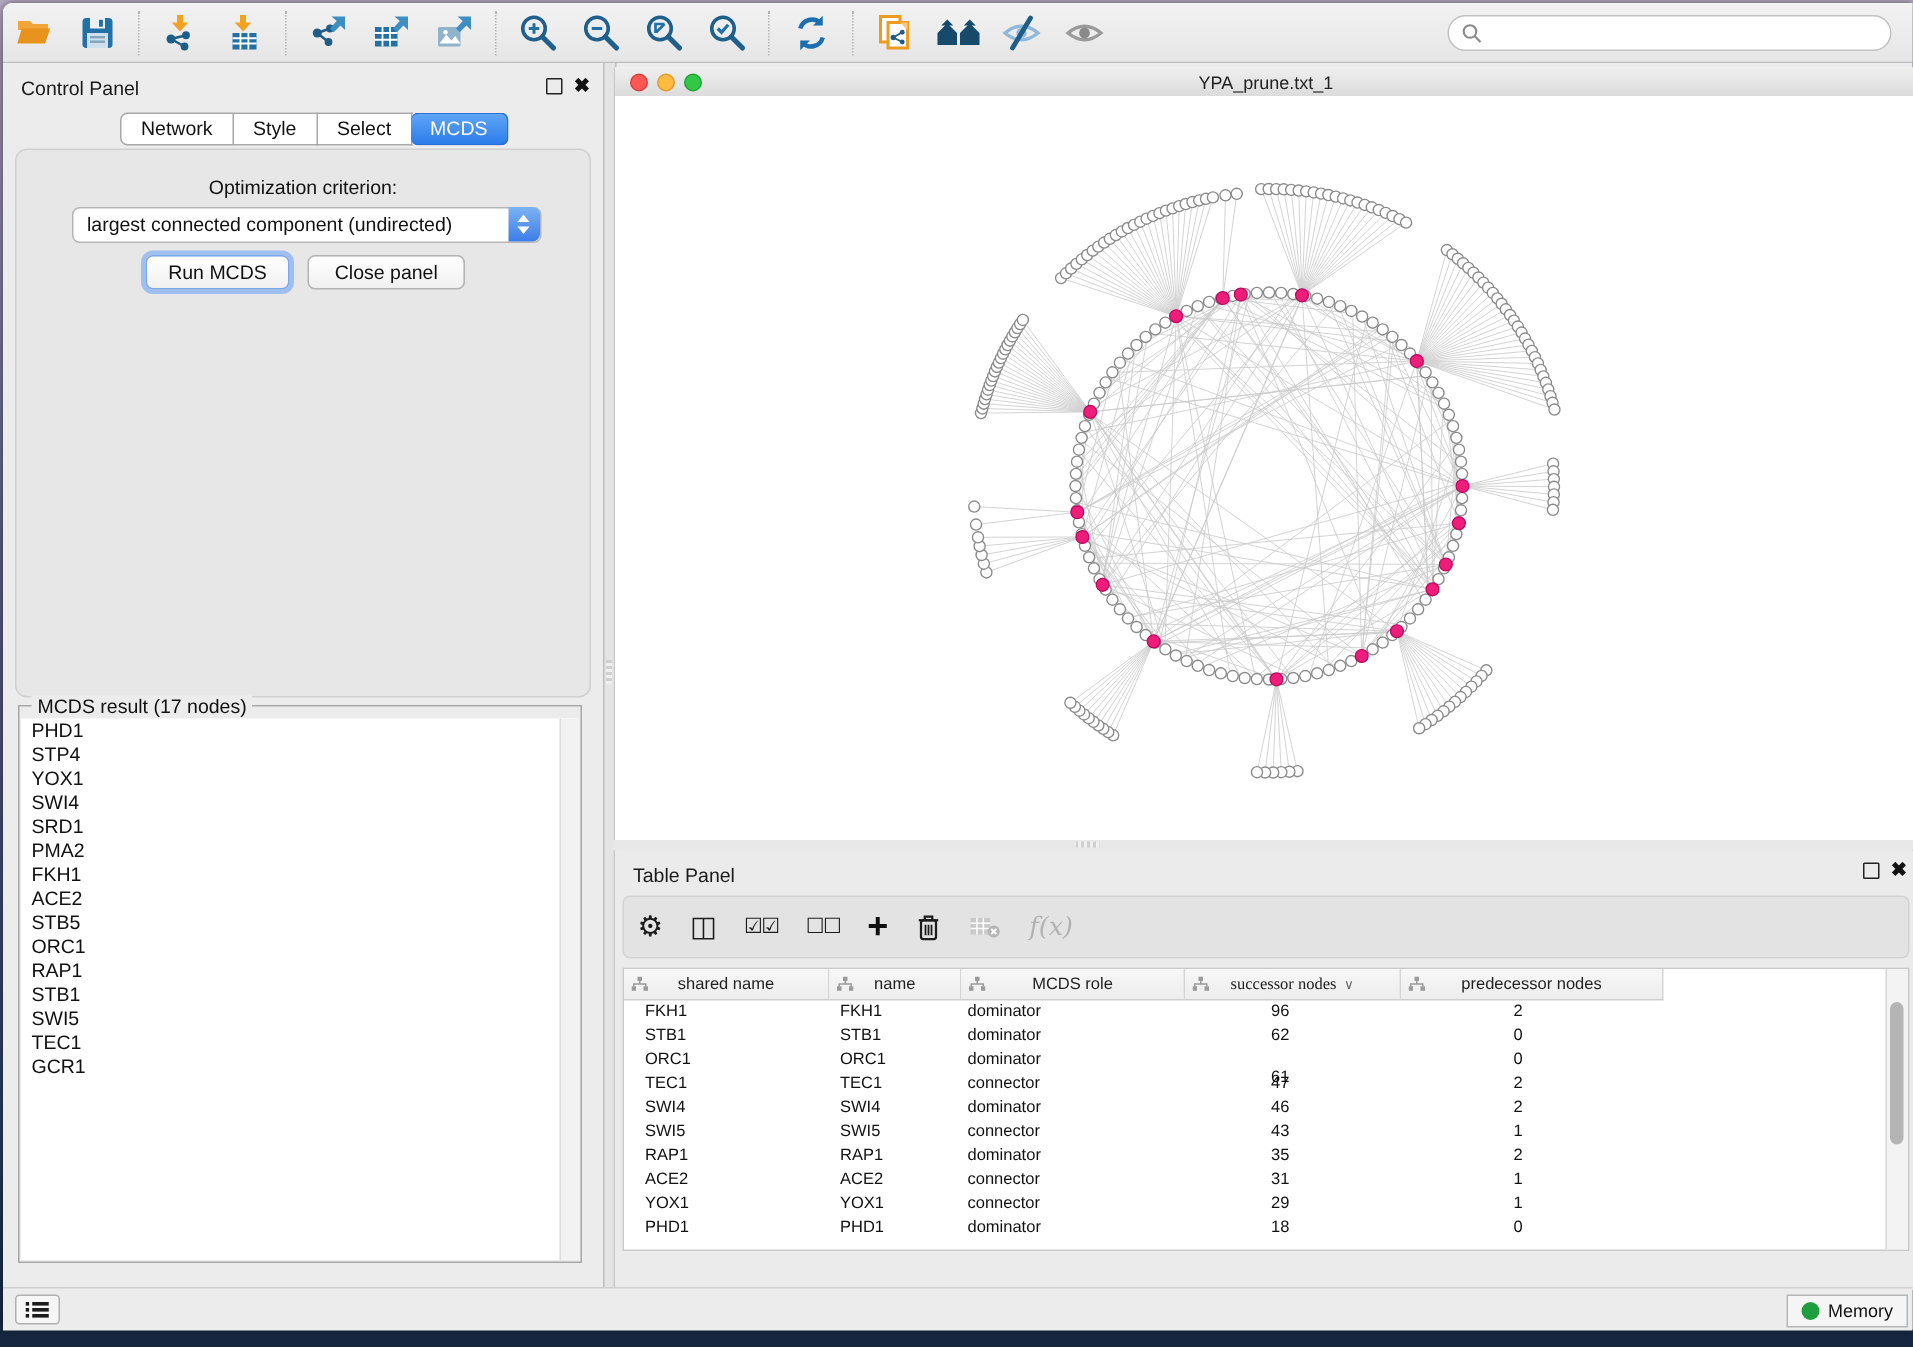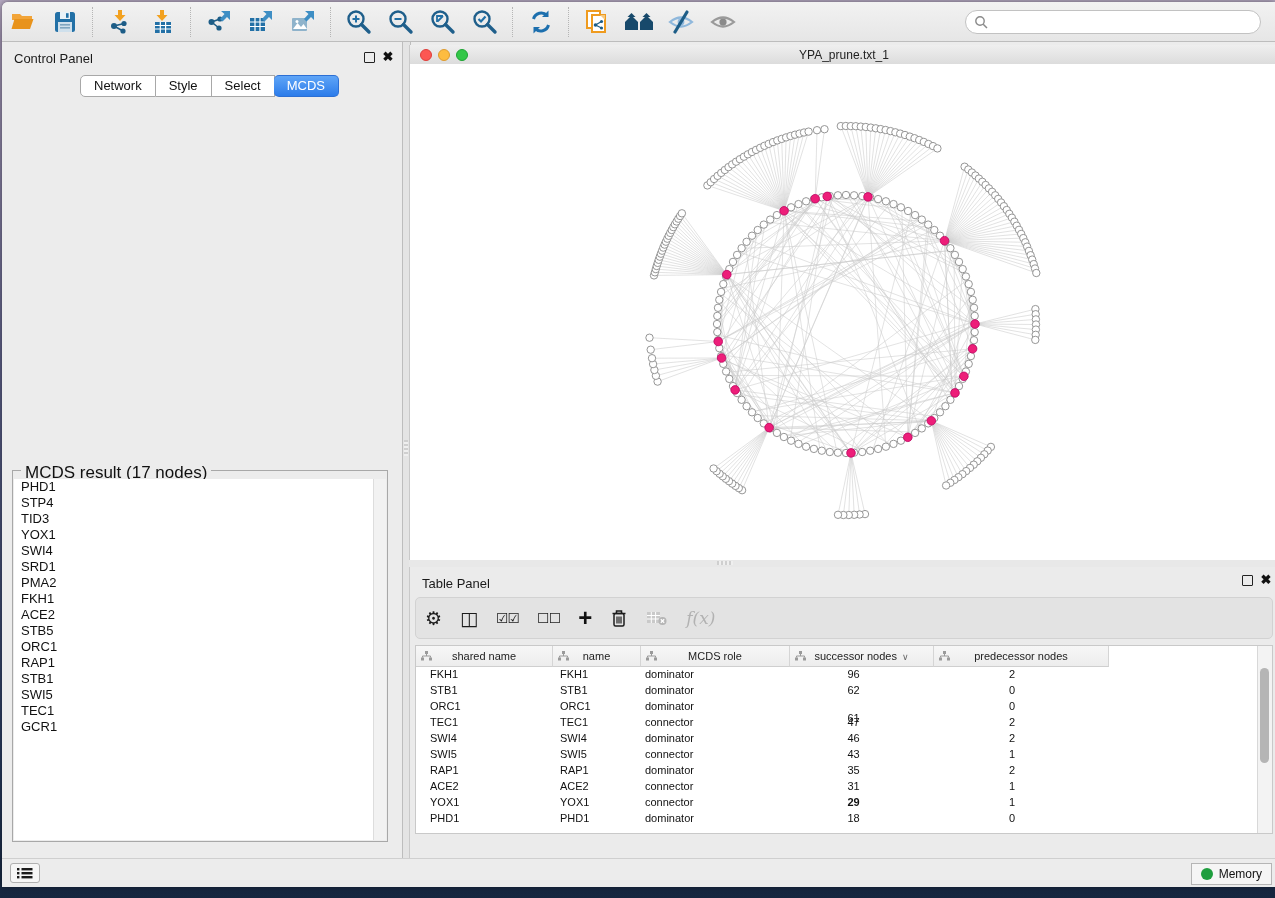--- a/index.html
+++ b/index.html
@@ -35,21 +35,21 @@
   .combo{position:absolute;left:37px;top:38px;width:311px;height:22px;background:#fff;border:1px solid #b5b5b5;border-radius:5px;}
   .combo .val{position:absolute;left:9px;top:3px;font-size:13px;color:#111;white-space:nowrap;}
   .combo .step{position:absolute;right:0;top:-1px;width:21px;height:23px;background:linear-gradient(#7cb3f4,#3d7de8);border-radius:0 5px 5px 0;}
   .combo .step i{position:absolute;left:6px;width:0;height:0;border-left:4.5px solid transparent;border-right:4.5px solid transparent;}
   .combo .step i.up{top:5px;border-bottom:5px solid #fff;}
   .combo .step i.dn{bottom:5px;border-top:5px solid #fff;}
   .cp-btn{position:absolute;top:70px;height:23px;background:linear-gradient(#ffffff,#f0f0f0);border:1px solid #b3b3b3;border-radius:5px;font-size:13px;color:#111;font-family:inherit;}
   .cp-btn.run{left:86px;width:96px;box-shadow:0 0 0 3px rgba(110,165,245,.6);border-color:#7aa7e8;}
   .cp-btn.closep{left:194px;width:105px;}
   .result-box{position:absolute;left:10px;top:428px;width:374px;height:370px;border:1px solid #a8a8a8;}
-  .result-legend{position:absolute;left:8px;top:-8px;background:#ececec;padding:0 4px;font-size:17px;color:#111;}
+  .result-legend{position:absolute;left:8px;top:-8px;background:#ececec;padding:0 4px;font-size:13px;color:#111;}
   .result-list{position:absolute;left:1px;top:8px;right:1px;bottom:1px;background:#fff;overflow:hidden;}
   .result-track{position:absolute;right:0;top:0;width:12px;height:100%;background:#f2f2f2;border-left:1px solid #ddd;}
   .mcds-item{height:16px;line-height:16px;font-size:13px;color:#111;padding-left:7px;}
 
   
   .v-splitter{position:absolute;left:400px;top:40px;width:7px;height:816px;background:#e4e4e4;border-left:1px solid #bdbdbd;border-right:1px solid #bdbdbd;}
   .v-splitter .grip{position:absolute;left:1px;top:398px;width:4px;height:16px;background:repeating-linear-gradient(#cfcfcf 0 2px,#efefef 2px 4px);}
   .h-splitter{position:absolute;left:407px;top:558px;width:868px;height:7px;background:#e8e8e8;}
   .h-splitter .grip-h{position:absolute;left:308px;top:1px;width:16px;height:4px;background:repeating-linear-gradient(90deg,#cfcfcf 0 2px,#efefef 2px 4px);}
 
@@ -241,27 +241,38 @@
       <span class="panel-title">Control Panel</span>
       <button class="float-btn" style="left:362px"></button>
       <button class="close-btn" style="left:379px">✖</button>
     </div>
     <div class="cp-tabs">
           <div class="seg">Network</div>
           <div class="seg">Style</div>
           <div class="seg">Select</div>
           <div class="seg active">MCDS</div>
         </div>
+    <div class="cp-box">
+      <div class="opt-label">Optimization criterion:</div>
+      <div class="combo">
+        <span class="val">largest connected component (undirected)</span>
+        <span class="step">
+              <i class="up"></i>
+              <i class="dn"></i>
+            </span>
+      </div>
+      <button class="cp-btn run">Run MCDS</button>
+      <button class="cp-btn closep">Close panel</button>
+    </div>
     <div class="result-box">
       <span class="result-legend">MCDS result (17 nodes)</span>
       <div class="result-list">
         <div class="result-track"></div>
       <div class="mcds-item">PHD1</div>
             <div class="mcds-item">STP4</div>
-            <div class="mcds-item">TID3</div>
             <div class="mcds-item">YOX1</div>
             <div class="mcds-item">SWI4</div>
             <div class="mcds-item">SRD1</div>
             <div class="mcds-item">PMA2</div>
             <div class="mcds-item">FKH1</div>
             <div class="mcds-item">ACE2</div>
             <div class="mcds-item">STB5</div>
             <div class="mcds-item">ORC1</div>
             <div class="mcds-item">RAP1</div>
             <div class="mcds-item">STB1</div>
@@ -947,21 +958,21 @@
                 <rect x="0" y="6.5" width="3" height="3" fill="#9a9a9a"></rect>
                 <rect x="8" y="6.5" width="3" height="3" fill="#9a9a9a"></rect>
                 <path d="M5.5 3v2M1.5 6.5V5h8v1.5" stroke="#9a9a9a" fill="none" stroke-width="1"></path>
               </svg><span>name</span></div>
             <div class="th" style="width: 148px;"><svg class="tree" width="11" height="10" viewBox="0 0 11 10">
                 <rect x="4" y="0" width="3" height="3" fill="#9a9a9a"></rect>
                 <rect x="0" y="6.5" width="3" height="3" fill="#9a9a9a"></rect>
                 <rect x="8" y="6.5" width="3" height="3" fill="#9a9a9a"></rect>
                 <path d="M5.5 3v2M1.5 6.5V5h8v1.5" stroke="#9a9a9a" fill="none" stroke-width="1"></path>
               </svg><span>MCDS role</span></div>
-            <div class="th" style="width: 143px;"><svg class="tree" width="11" height="10" viewBox="0 0 11 10">
+            <div class="th" style="width: 143px; font-family: Liberation Serif, serif;"><svg class="tree" width="11" height="10" viewBox="0 0 11 10">
                 <rect x="4" y="0" width="3" height="3" fill="#9a9a9a"></rect>
                 <rect x="0" y="6.5" width="3" height="3" fill="#9a9a9a"></rect>
                 <rect x="8" y="6.5" width="3" height="3" fill="#9a9a9a"></rect>
                 <path d="M5.5 3v2M1.5 6.5V5h8v1.5" stroke="#9a9a9a" fill="none" stroke-width="1"></path>
               </svg><span>successor nodes</span><span class="chev">∨</span></div>
             <div class="th" style="width: 174px;"><svg class="tree" width="11" height="10" viewBox="0 0 11 10">
                 <rect x="4" y="0" width="3" height="3" fill="#9a9a9a"></rect>
                 <rect x="0" y="6.5" width="3" height="3" fill="#9a9a9a"></rect>
                 <rect x="8" y="6.5" width="3" height="3" fill="#9a9a9a"></rect>
                 <path d="M5.5 3v2M1.5 6.5V5h8v1.5" stroke="#9a9a9a" fill="none" stroke-width="1"></path>
@@ -1021,21 +1032,21 @@
               <div class="td" style="width: 122px; padding-left: 14px;">ACE2</div>
               <div class="td" style="width: 79px; padding-left: 8px;">ACE2</div>
               <div class="td" style="width: 142px; padding-left: 6px;">connector</div>
               <div class="td num" style="width: 133px; padding-left: 0px; padding-right: 10px;">31</div>
               <div class="td num" style="width: 164px; padding-left: 0px; padding-right: 10px;">1</div>
             </div>
             <div class="tr">
               <div class="td" style="width: 122px; padding-left: 14px;">YOX1</div>
               <div class="td" style="width: 79px; padding-left: 8px;">YOX1</div>
               <div class="td" style="width: 142px; padding-left: 6px;">connector</div>
-              <div class="td num" style="width: 133px; padding-left: 0px; padding-right: 10px; font-weight: bold;">29</div>
+              <div class="td num" style="width: 133px; padding-left: 0px; padding-right: 10px;">29</div>
               <div class="td num" style="width: 164px; padding-left: 0px; padding-right: 10px;">1</div>
             </div>
             <div class="tr">
               <div class="td" style="width: 122px; padding-left: 14px;">PHD1</div>
               <div class="td" style="width: 79px; padding-left: 8px;">PHD1</div>
               <div class="td" style="width: 142px; padding-left: 6px;">dominator</div>
               <div class="td num" style="width: 133px; padding-left: 0px; padding-right: 10px;">18</div>
               <div class="td num" style="width: 164px; padding-left: 0px; padding-right: 10px;">0</div>
             </div>
           </div>

